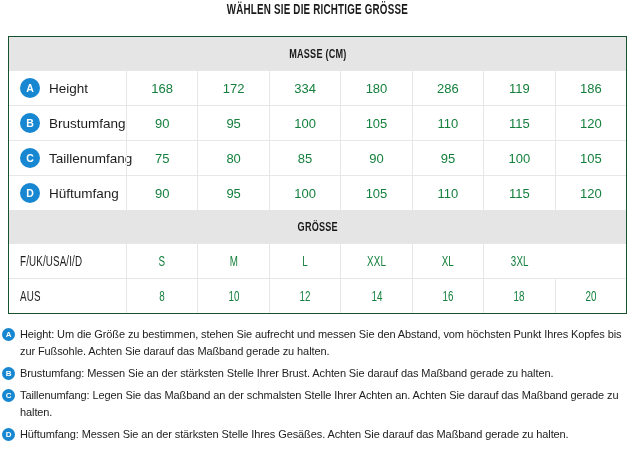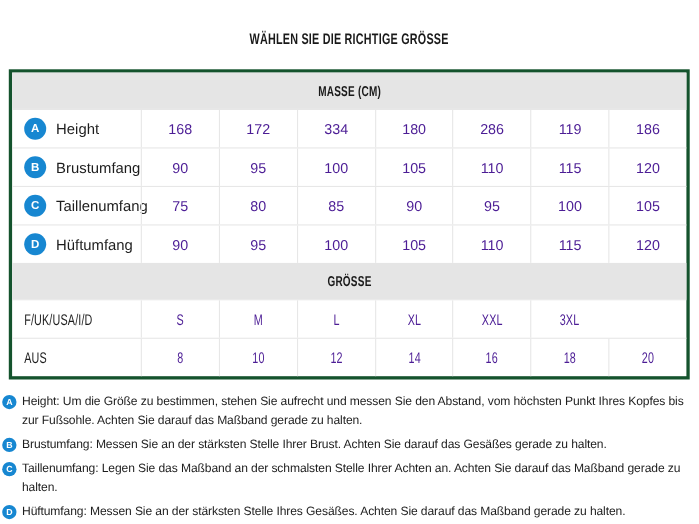--- a/index.html
+++ b/index.html
@@ -14,45 +14,45 @@
   
   .cond {
     display:inline-block;
     transform:scaleX(.70);
     transform-origin:center center;
     white-space:nowrap;
     letter-spacing:.3px;
   }
   .cond.left { transform-origin:left center; }
 
-  .title-wrap { text-align:center; padding-top:27px; }
+  .title-wrap { text-align:center; }
   .title-wrap .cond { font-size:14px; font-weight:700; color:#191919; }
 
   .size-chart {
     margin:18px 8px 0 8px;
-    border:3px solid #14532d;
+    border:1px solid #14532d;
     box-sizing:border-box;
     background:#fff;
   }
   .band {
     height:33px; background:#e5e5e5;
     display:flex; align-items:center; justify-content:center;
   }
   .band .cond { font-size:13px; font-weight:700; color:#191919; }
 
   .row {
     display:grid;
     grid-template-columns:117px repeat(7, 1fr);
     height:35px;
     border-top:1px solid #e7e7e7;
     box-sizing:border-box;
   }
   .cell {
     display:flex; align-items:center; justify-content:center;
-    font-size:13px; color:#4c1d95;
+    font-size:13px; color:#15803d;
     border-left:1px solid #e7e7e7;
     box-sizing:border-box;
   }
   .cell.label {
     justify-content:flex-start;
     padding-left:11px;
     border-left:none;
     gap:9px;
     color:#1d1d1d;
     font-size:13.5px;
@@ -161,24 +161,24 @@
       <div class="cell">
           <span class="cond">S</span>
         </div>
       <div class="cell">
           <span class="cond">M</span>
         </div>
       <div class="cell">
           <span class="cond">L</span>
         </div>
       <div class="cell">
+          <span class="cond">XXL</span>
+        </div>
+      <div class="cell">
           <span class="cond">XL</span>
-        </div>
-      <div class="cell">
-          <span class="cond">XXL</span>
         </div>
       <div class="cell">
           <span class="cond">3XL</span>
         </div>
     </div>
 
     <div class="row size-row">
       <div class="cell label">
         <span class="cond left">AUS</span>
       </div>
@@ -207,21 +207,21 @@
 
   </div>
 
   <div class="notes">
     <div class="note">
       <span class="badge">A</span>
       <span class="note-text">Height: Um die Größe zu bestimmen, stehen Sie aufrecht und messen Sie den Abstand, vom höchsten Punkt Ihres Kopfes bis zur Fußsohle. Achten Sie darauf das Maßband gerade zu halten.</span>
     </div>
     <div class="note">
       <span class="badge">B</span>
-      <span class="note-text">Brustumfang: Messen Sie an der stärksten Stelle Ihrer Brust. Achten Sie darauf das Gesäßes gerade zu halten.</span>
+      <span class="note-text">Brustumfang: Messen Sie an der stärksten Stelle Ihrer Brust. Achten Sie darauf das Maßband gerade zu halten.</span>
     </div>
     <div class="note">
       <span class="badge">C</span>
       <span class="note-text">Taillenumfang: Legen Sie das Maßband an der schmalsten Stelle Ihrer Achten an. Achten Sie darauf das Maßband gerade zu halten.</span>
     </div>
     <div class="note">
       <span class="badge">D</span>
       <span class="note-text">Hüftumfang: Messen Sie an der stärksten Stelle Ihres Gesäßes. Achten Sie darauf das Maßband gerade zu halten.</span>
     </div>
   </div>

